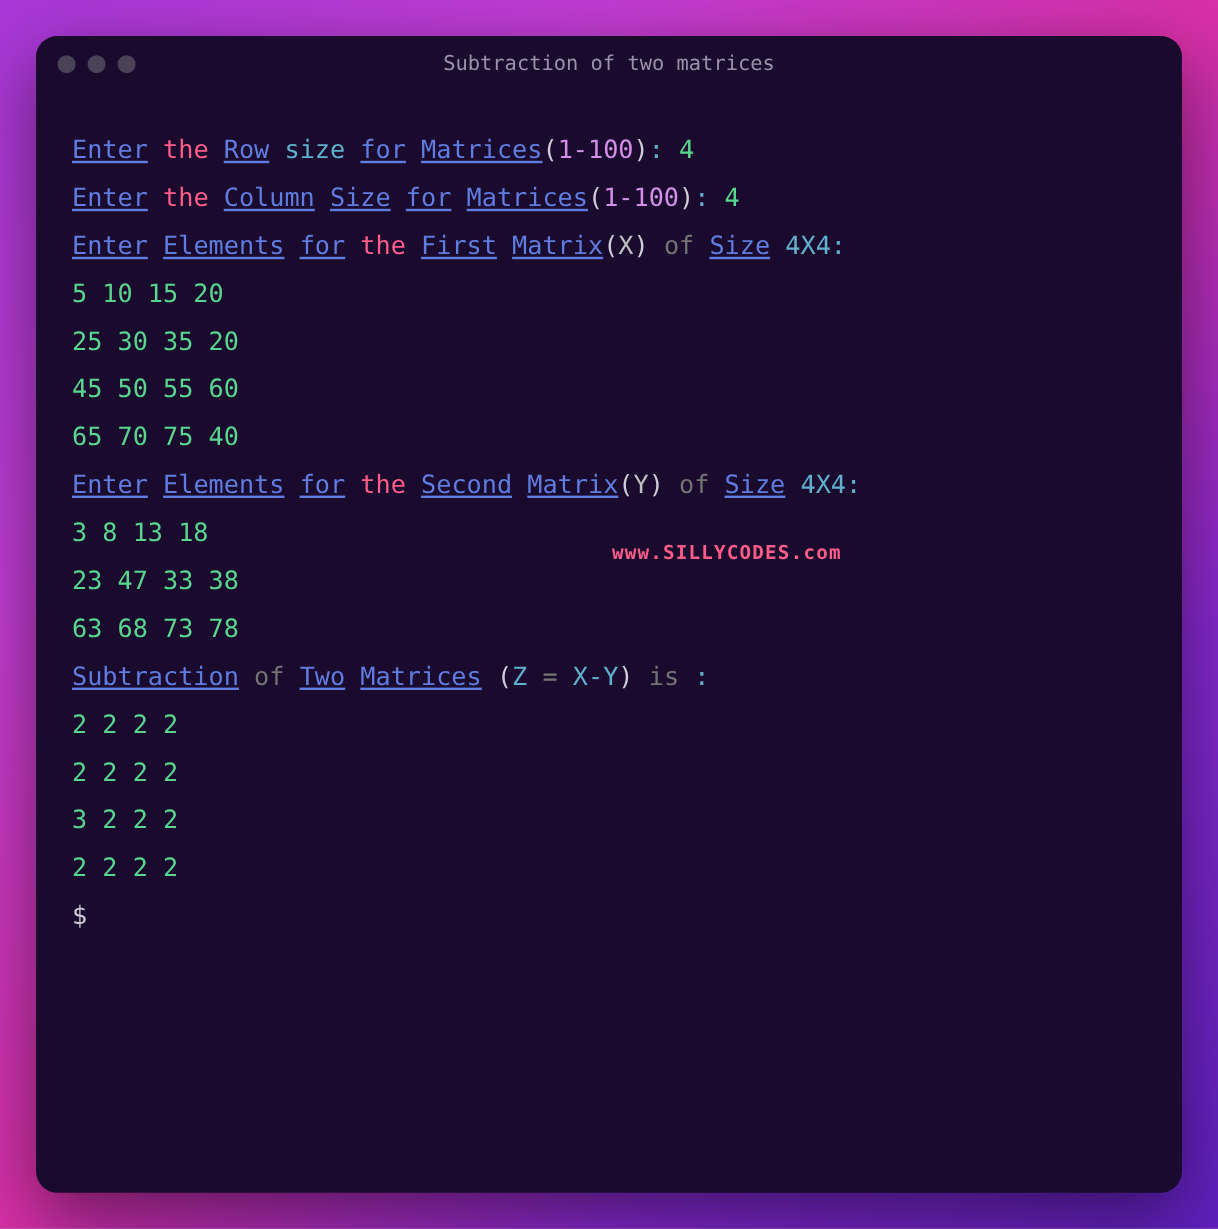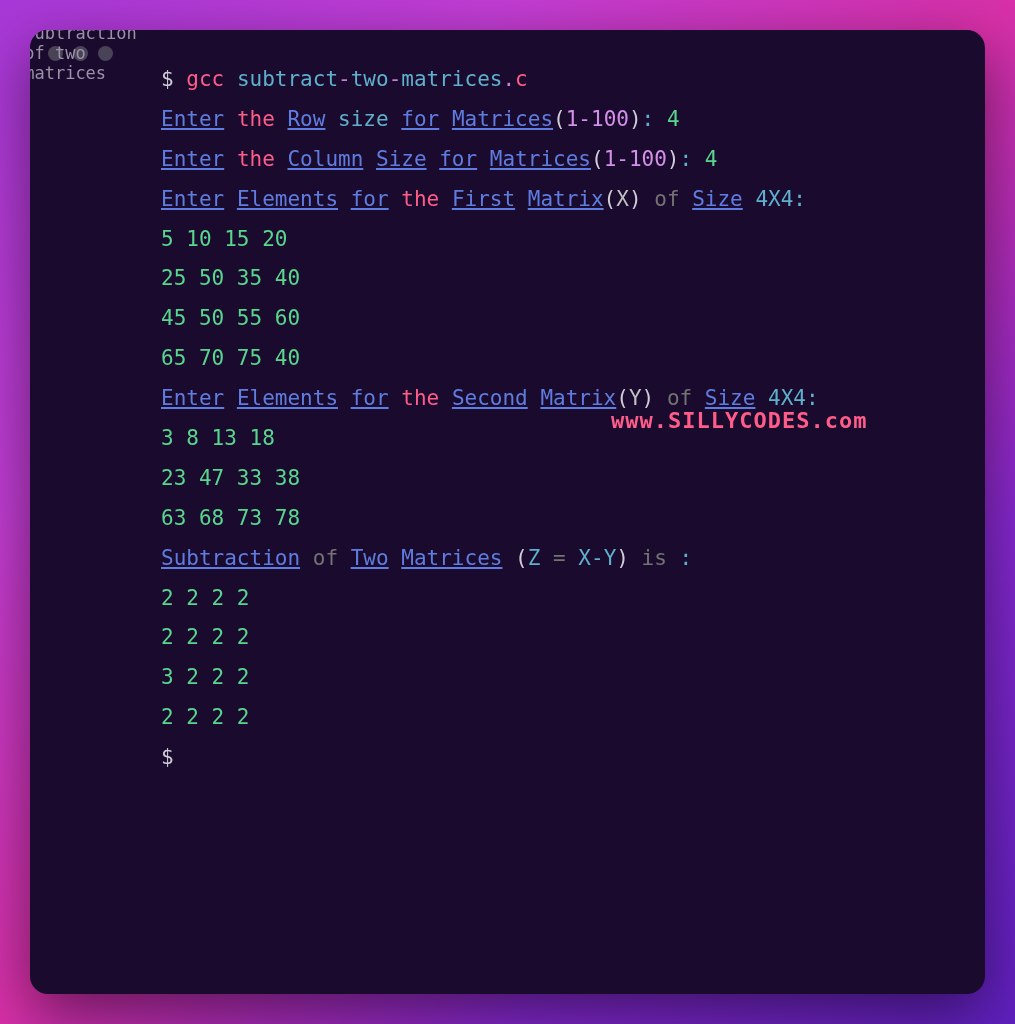--- a/index.html
+++ b/index.html
@@ -20,21 +20,21 @@
     }
     
     .terminal-window {
       width: 100%;
       height: 100%;
       background: #1a0b2e;
       border-radius: 18px;
       overflow: hidden;
       box-shadow: 0 20px 60px rgba(0,0,0,0.5);
       display: flex;
-      flex-direction: row;
+      flex-direction: column;
     }
     
     .title-bar {
       height: 46px;
       display: flex;
       align-items: center;
       padding: 0 18px;
       background: #1a0b2e;
       position: relative;
     }
@@ -88,52 +88,51 @@
     .colon { color: #5fb0cc; }
     .input-val { color: #58d68d; }
     .purple { color: #737373; }
     .matrix-name { color: #c0c0c0; }
     
     .watermark {
       position: absolute;
       top: 370px;
       left: 480px;
       color: #ff5c8a;
-      font-size: 22px;
+      font-size: 16px;
       font-weight: bold;
       letter-spacing: 1px;
     }
   </style>
 </head>
 <body>
 
 <div class="terminal-window">
   <div class="title-bar">
     <div class="traffic-lights">
       <div class="traffic-light"></div>
       <div class="traffic-light"></div>
       <div class="traffic-light"></div>
     </div>
     <div class="window-title">Subtraction of two matrices</div>
   </div>
 
   <div class="terminal-body">
     <div class="watermark">www.SILLYCODES.com</div>
 
-    <div class="line"><span class="prompt">$ </span><span class="cmd-gcc">gcc</span><span> </span><span class="cmd-arg">subtract</span><span class="dash">-</span><span class="cmd-arg">two</span><span class="dash">-</span><span class="cmd-arg">matrices</span><span class="dash">.</span><span class="file-ext">c</span></div>
 
 
     <div class="line"><span class="blue">Enter</span><span> </span><span class="red-the">the</span><span> </span><span class="blue">Row</span><span> </span><span class="teal">size</span><span> </span><span class="blue">for</span><span> </span><span class="blue">Matrices</span><span class="paren">(</span><span class="num-range">1-100</span><span class="paren">)</span><span class="colon">:</span><span> </span><span class="input-val">4</span></div>
 
     <div class="line"><span class="blue">Enter</span><span> </span><span class="red-the">the</span><span> </span><span class="blue">Column</span><span> </span><span class="blue">Size</span><span> </span><span class="blue">for</span><span> </span><span class="blue">Matrices</span><span class="paren">(</span><span class="num-range">1-100</span><span class="paren">)</span><span class="colon">:</span><span> </span><span class="input-val">4</span></div>
 
     <div class="line"><span class="blue">Enter</span><span> </span><span class="blue">Elements</span><span> </span><span class="blue">for</span><span> </span><span class="red-the">the</span><span> </span><span class="blue">First</span><span> </span><span class="blue">Matrix</span><span class="paren">(</span><span class="matrix-name">X</span><span class="paren">)</span><span> </span><span class="purple">of</span><span> </span><span class="blue">Size</span><span> </span><span class="teal">4X4</span><span class="colon">:</span></div>
 
     <div class="line input-val">5 10 15 20</div>
-    <div class="line input-val">25 50 35 40</div>
+    <div class="line input-val">25 30 35 20</div>
     <div class="line input-val">45 50 55 60</div>
     <div class="line input-val">65 70 75 40</div>
 
     <div class="line"><span class="blue">Enter</span><span> </span><span class="blue">Elements</span><span> </span><span class="blue">for</span><span> </span><span class="red-the">the</span><span> </span><span class="blue">Second</span><span> </span><span class="blue">Matrix</span><span class="paren">(</span><span class="matrix-name">Y</span><span class="paren">)</span><span> </span><span class="purple">of</span><span> </span><span class="blue">Size</span><span> </span><span class="teal">4X4</span><span class="colon">:</span></div>
 
     <div class="line input-val">3 8 13 18</div>
     <div class="line input-val">23 47 33 38</div>
     <div class="line input-val">63 68 73 78</div>
 
     <div class="line"><span class="blue">Subtraction</span><span> </span><span class="purple">of</span><span> </span><span class="blue">Two</span><span> </span><span class="blue">Matrices</span><span> </span><span class="paren">(</span><span class="teal">Z </span><span class="purple">=</span><span class="teal"> X-Y</span><span class="paren">)</span><span> </span><span class="purple">is</span><span> </span><span class="colon">:</span></div>

